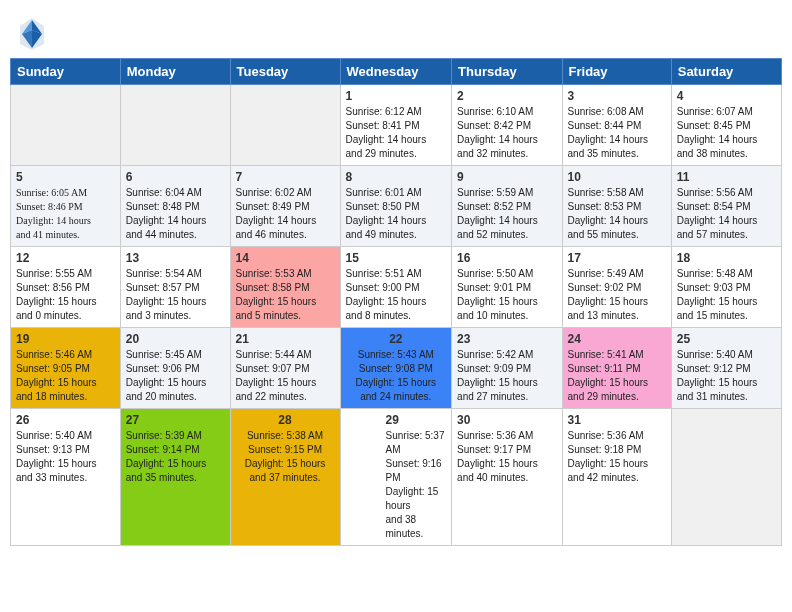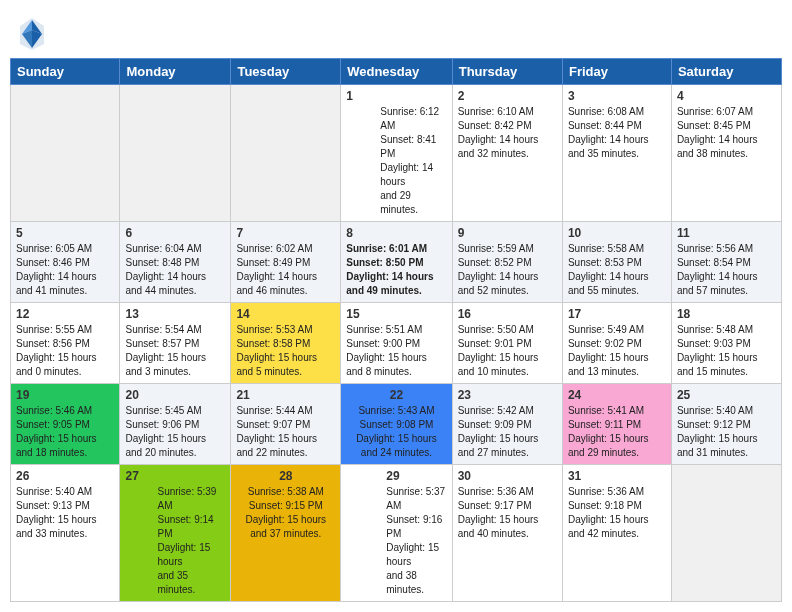--- a/index.html
+++ b/index.html
@@ -136,21 +136,21 @@
         <th>Saturday</th>
       </tr>
   </thead>
   <tbody id="calendar-body">
   <tr>
         <td class="empty-cell"></td>
         <td class="empty-cell"></td>
         <td class="empty-cell"></td>
         <td style="background: rgb(255, 255, 255);">
           <span class="day-number">1</span>
-          <div class="day-info" style="white-space: pre-line; margin-left: 34px;">Sunrise: 6:12 AM
+          <div class="day-info" style="white-space: pre-line;">Sunrise: 6:12 AM
 Sunset: 8:41 PM
 Daylight: 14 hours
 and 29 minutes.</div>
         </td>
         <td style="background: rgb(255, 255, 255);">
           <span class="day-number">2</span>
           <div class="day-info" style="white-space: pre-line;">Sunrise: 6:10 AM
 Sunset: 8:42 PM
 Daylight: 14 hours
 and 32 minutes.</div>
@@ -166,42 +166,42 @@
           <span class="day-number">4</span>
           <div class="day-info" style="white-space: pre-line;">Sunrise: 6:07 AM
 Sunset: 8:45 PM
 Daylight: 14 hours
 and 38 minutes.</div>
         </td>
       </tr>
       <tr>
         <td style="background: rgb(240, 244, 248);">
           <span class="day-number">5</span>
-          <div class="day-info" style="white-space: pre-line;">Sunrise: 6:05 AM
+          <div class="day-info" style="white-space: pre-line; font-family: Liberation Serif, serif;">Sunrise: 6:05 AM
 Sunset: 8:46 PM
 Daylight: 14 hours
 and 41 minutes.</div>
         </td>
         <td style="background: rgb(240, 244, 248);">
           <span class="day-number">6</span>
           <div class="day-info" style="white-space: pre-line;">Sunrise: 6:04 AM
 Sunset: 8:48 PM
 Daylight: 14 hours
 and 44 minutes.</div>
         </td>
         <td style="background: rgb(240, 244, 248);">
           <span class="day-number">7</span>
           <div class="day-info" style="white-space: pre-line;">Sunrise: 6:02 AM
 Sunset: 8:49 PM
 Daylight: 14 hours
 and 46 minutes.</div>
         </td>
         <td style="background: rgb(240, 244, 248);">
           <span class="day-number">8</span>
-          <div class="day-info" style="white-space: pre-line; font-weight: bold;">Sunrise: 6:01 AM
+          <div class="day-info" style="white-space: pre-line;">Sunrise: 6:01 AM
 Sunset: 8:50 PM
 Daylight: 14 hours
 and 49 minutes.</div>
         </td>
         <td style="background: rgb(240, 244, 248);">
           <span class="day-number">9</span>
           <div class="day-info" style="white-space: pre-line;">Sunrise: 5:59 AM
 Sunset: 8:52 PM
 Daylight: 14 hours
 and 52 minutes.</div>
@@ -229,21 +229,21 @@
 Daylight: 15 hours
 and 0 minutes.</div>
         </td>
         <td style="background: rgb(255, 255, 255);">
           <span class="day-number">13</span>
           <div class="day-info" style="white-space: pre-line;">Sunrise: 5:54 AM
 Sunset: 8:57 PM
 Daylight: 15 hours
 and 3 minutes.</div>
         </td>
-        <td style="background: #fde047;">
+        <td style="background: #fca5a5;">
           <span class="day-number">14</span>
           <div class="day-info" style="white-space: pre-line;">Sunrise: 5:53 AM
 Sunset: 8:58 PM
 Daylight: 15 hours
 and 5 minutes.</div>
         </td>
         <td style="background: rgb(255, 255, 255);">
           <span class="day-number">15</span>
           <div class="day-info" style="white-space: pre-line;">Sunrise: 5:51 AM
 Sunset: 9:00 PM
@@ -266,21 +266,21 @@
         </td>
         <td style="background: rgb(255, 255, 255);">
           <span class="day-number">18</span>
           <div class="day-info" style="white-space: pre-line;">Sunrise: 5:48 AM
 Sunset: 9:03 PM
 Daylight: 15 hours
 and 15 minutes.</div>
         </td>
       </tr>
       <tr>
-        <td style="background: #22c55e; margin-left: 37px;">
+        <td style="background: #eab308; margin-left: 37px;">
           <span class="day-number">19</span>
           <div class="day-info" style="white-space: pre-line;">Sunrise: 5:46 AM
 Sunset: 9:05 PM
 Daylight: 15 hours
 and 18 minutes.</div>
         </td>
         <td style="background: rgb(240, 244, 248);">
           <span class="day-number">20</span>
           <div class="day-info" style="white-space: pre-line;">Sunrise: 5:45 AM
 Sunset: 9:06 PM
@@ -326,21 +326,21 @@
       <tr>
         <td style="background: rgb(255, 255, 255);">
           <span class="day-number">26</span>
           <div class="day-info" style="white-space: pre-line;">Sunrise: 5:40 AM
 Sunset: 9:13 PM
 Daylight: 15 hours
 and 33 minutes.</div>
         </td>
         <td style="background: #84cc16;">
           <span class="day-number">27</span>
-          <div class="day-info" style="white-space: pre-line; margin-left: 32px;">Sunrise: 5:39 AM
+          <div class="day-info" style="white-space: pre-line;">Sunrise: 5:39 AM
 Sunset: 9:14 PM
 Daylight: 15 hours
 and 35 minutes.</div>
         </td>
         <td style="background: #eab308; text-align: center;">
           <span class="day-number">28</span>
           <div class="day-info" style="white-space: pre-line;">Sunrise: 5:38 AM
 Sunset: 9:15 PM
 Daylight: 15 hours
 and 37 minutes.</div>

